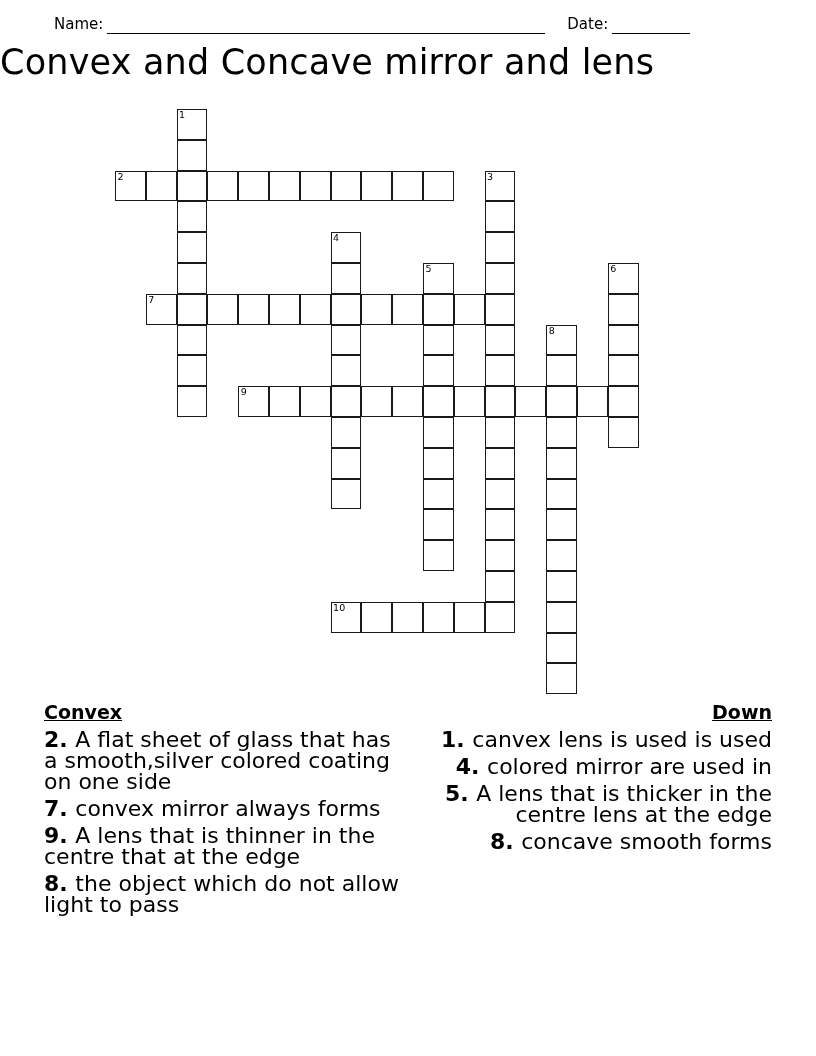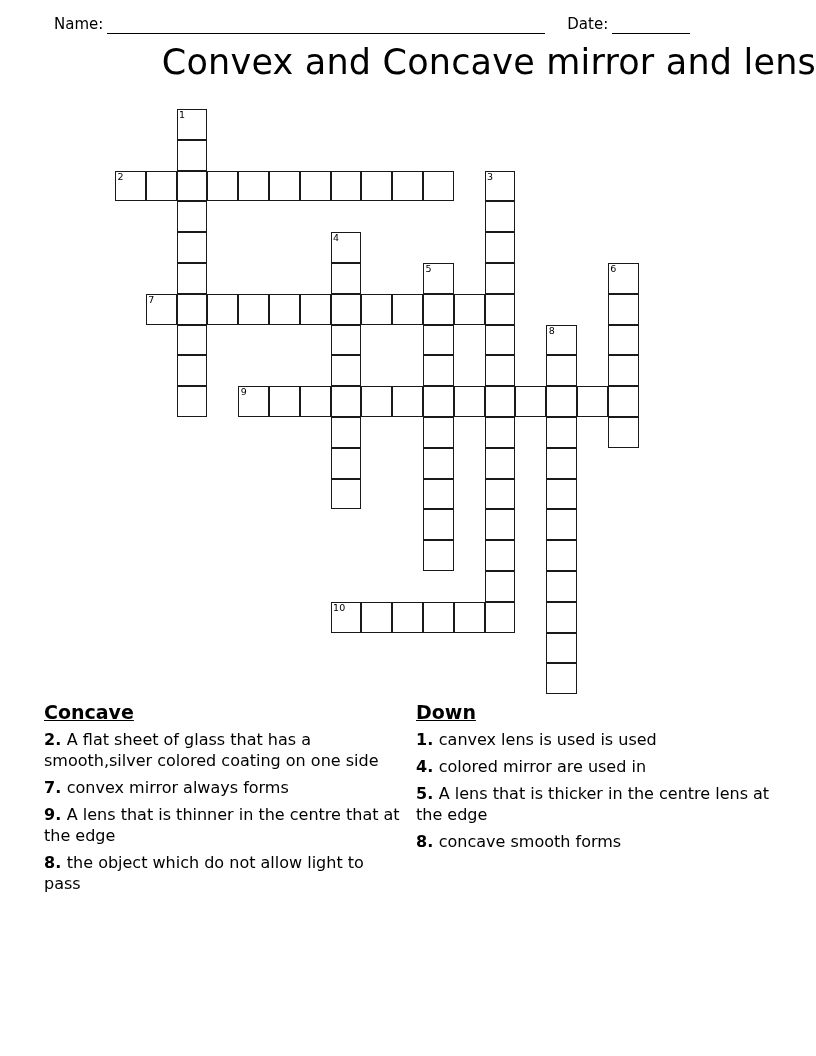--- a/index.html
+++ b/index.html
@@ -43,21 +43,21 @@
   .hdr-rule.name { width: 438px; }
   .hdr-rule.date { width: 78px; margin-right: 0; }
   .hdr-spacer { flex: 0 0 18px; }
 
   
   .puzzle-title {
     position: absolute;
     left: 0;
     top: 40px;
     width: 816px;
-    text-align: right;
+    text-align: left;
     font-size: 35px;
     line-height: 44px;
     font-weight: 400;
     letter-spacing: 0.2px;
   }
 
   
   #grid {
     position: absolute;
     left: 0;
@@ -89,30 +89,30 @@
     left: 0;
     width: 816px;
     display: flex;
     padding: 0 44px;
     box-sizing: border-box;
   }
   .clue-col {
     width: 364px;
     box-sizing: border-box;
   }
-  .clue-col.down { margin-left: 16px; }
+  .clue-col.down { margin-left: 16px; text-align: right; }
   .clue-heading {
     font-size: 19px;
     font-weight: bold;
     text-decoration: underline;
     margin: 0 0 5px 0;
     line-height: 24px;
   }
   .clue {
-    font-size: 16px;
+    font-size: 22px;
     line-height: 21px;
     margin: 0 0 6px 0;
   }
   .clue .cn {
     font-weight: bold;
   }
 </style>
 </head>
 <body>
 
@@ -237,21 +237,21 @@
       <span class="num">10</span>
     </div>
     <div class="cell" style="left: 361.4px; top: 601.8px; width: 30.8px; height: 30.8px;"></div>
     <div class="cell" style="left: 392.2px; top: 601.8px; width: 30.8px; height: 30.8px;"></div>
     <div class="cell" style="left: 423px; top: 601.8px; width: 30.8px; height: 30.8px;"></div>
     <div class="cell" style="left: 453.8px; top: 601.8px; width: 30.8px; height: 30.8px;"></div>
   </div>
 
 <div class="clues">
   <div class="clue-col across">
-    <div class="clue-heading">Concave</div>
+    <div class="clue-heading">Convex</div>
     <div id="across-list">
         <div class="clue"><span class="cn">2. </span><span>A flat sheet of glass that has a smooth,silver colored coating on one side</span></div>
         <div class="clue"><span class="cn">7. </span><span>convex mirror always forms</span></div>
         <div class="clue"><span class="cn">9. </span><span>A lens that is thinner in the centre that at the edge</span></div>
         <div class="clue"><span class="cn">8. </span><span>the object which do not allow light to pass</span></div>
       </div>
   </div>
   <div class="clue-col down">
     <div class="clue-heading">Down</div>
     <div id="down-list">

